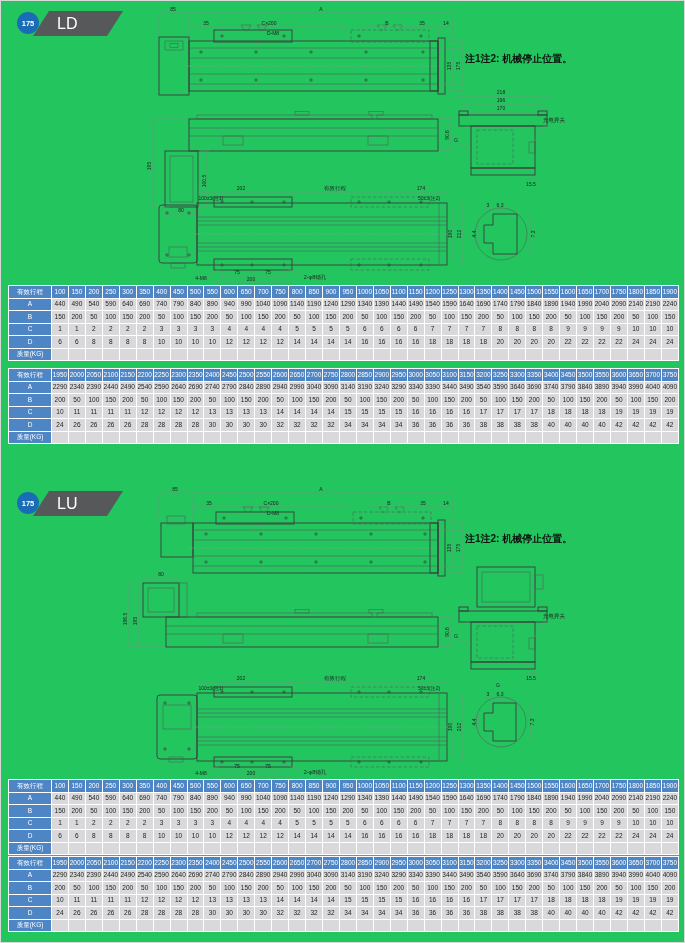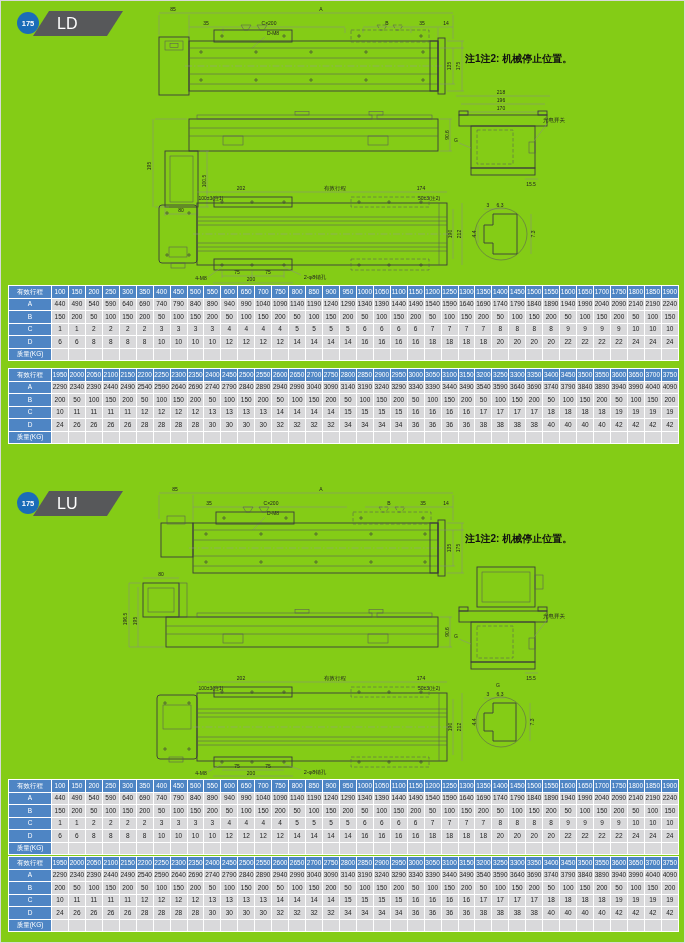--- a/index.html
+++ b/index.html
@@ -1,18 +1,18 @@
 <!DOCTYPE html>
 <html><head>
 <meta charset="utf-8">
 <style>
   html,body{margin:0;padding:0;}
   body{width:685px;height:943px;position:relative;background:#fff;
        font-family:"Liberation Sans",sans-serif;overflow:hidden;}
-  .page{position:absolute;inset:0;border:1px solid #d9d9d9;background:#84cc16;}
+  .page{position:absolute;inset:0;border:1px solid #d9d9d9;background:#22c55e;}
   .sec-head{position:absolute;left:8px;}
   .draw{position:absolute;left:0;}
   
   .o{fill:none;stroke:#3c3c3c;stroke-width:0.9;}
   .i{fill:none;stroke:#5a5a5a;stroke-width:0.55;}
   .d{fill:none;stroke:#8a8a8a;stroke-width:0.5;}
   .dash{stroke-dasharray:3.5 2;}
   .cl{fill:none;stroke:#9a9a9a;stroke-width:0.5;stroke-dasharray:7 2 1.5 2;}
   .t{font:5px "Liberation Sans",sans-serif;fill:#222;text-anchor:middle;}
   .tc{font:5.5px "Liberation Sans",sans-serif;fill:#222;text-anchor:middle;}

